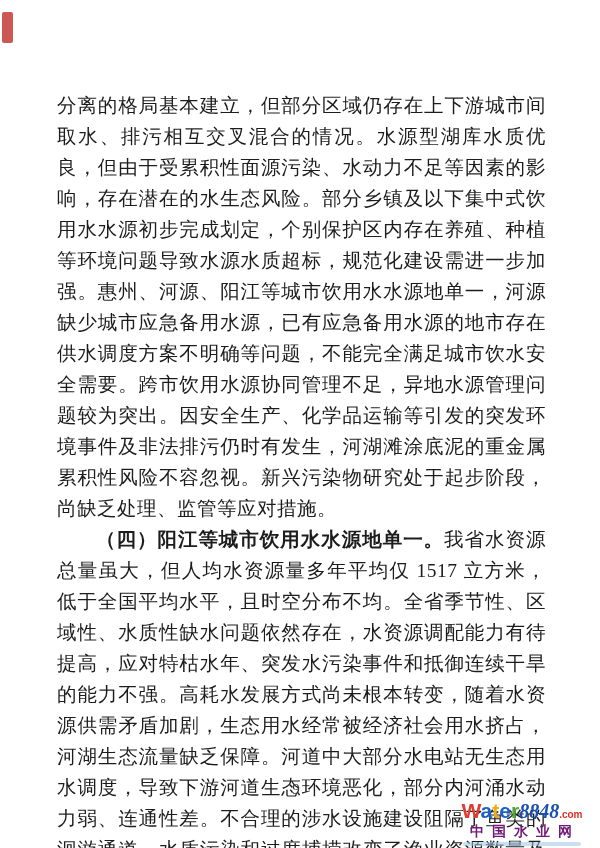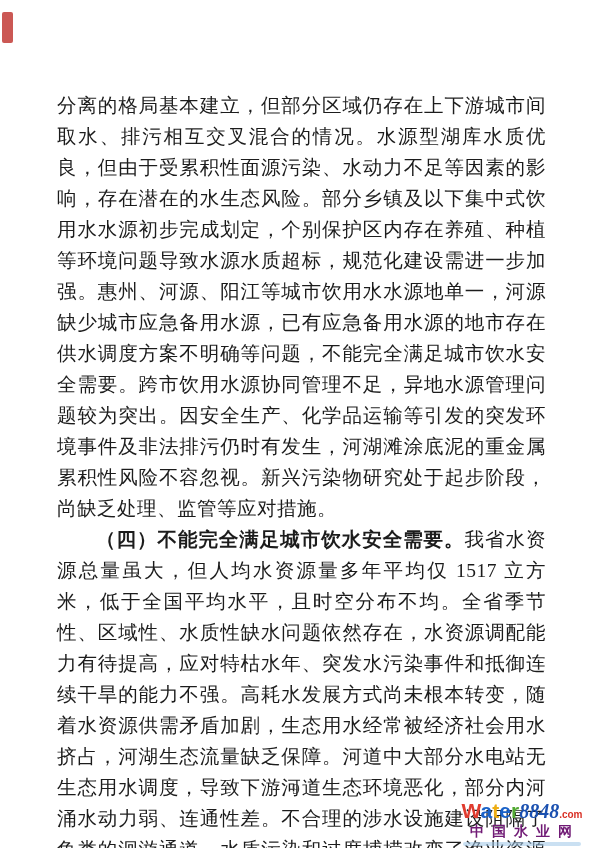--- a/index.html
+++ b/index.html
@@ -103,21 +103,21 @@
 </style>
 </head>
 <body>
 
 <div class="page">
 
   <div class="stamp" style="background: rgb(194, 59, 54);"></div>
 
   <div class="text-block">
     <p class="para">分离的格局基本建立，但部分区域仍存在上下游城市间取水、排污相互交叉混合的情况。水源型湖库水质优良，但由于受累积性面源污染、水动力不足等因素的影响，存在潜在的水生态风险。部分乡镇及以下集中式饮用水水源初步完成划定，个别保护区内存在养殖、种植等环境问题导致水源水质超标，规范化建设需进一步加强。惠州、河源、阳江等城市饮用水水源地单一，河源缺少城市应急备用水源，已有应急备用水源的地市存在供水调度方案不明确等问题，不能完全满足城市饮水安全需要。跨市饮用水源协同管理不足，异地水源管理问题较为突出。因安全生产、化学品运输等引发的突发环境事件及非法排污仍时有发生，河湖滩涂底泥的重金属累积性风险不容忽视。新兴污染物研究处于起步阶段，尚缺乏处理、监管等应对措施。</p>
-    <p class="para indent"><span class="section-heading">（四）不能完全满足城市饮水安全需要。</span><span>我省水资源总量虽大，但人均水资源量多年平均仅 1517 立方米，低于全国平均水平，且时空分布不均。全省季节性、区域性、水质性缺水问题依然存在，水资源调配能力有待提高，应对特枯水年、突发水污染事件和抵御连续干旱的能力不强。高耗水发展方式尚未根本转变，随着水资源供需矛盾加剧，生态用水经常被经济社会用水挤占，河湖生态流量缺乏保障。河道中大部分水电站无生态用水调度，导致下游河道生态环境恶化，部分内河涌水动力弱、连通性差。不合理的涉水设施建设阻隔了鱼类的洄游通道，水质污染和过度捕捞改变了渔业资源数量及组成结构。不合理的开发模式和人类活动造成水源涵养区、</span></p>
+    <p class="para indent"><span class="section-heading">（四）阳江等城市饮用水水源地单一。</span><span>我省水资源总量虽大，但人均水资源量多年平均仅 1517 立方米，低于全国平均水平，且时空分布不均。全省季节性、区域性、水质性缺水问题依然存在，水资源调配能力有待提高，应对特枯水年、突发水污染事件和抵御连续干旱的能力不强。高耗水发展方式尚未根本转变，随着水资源供需矛盾加剧，生态用水经常被经济社会用水挤占，河湖生态流量缺乏保障。河道中大部分水电站无生态用水调度，导致下游河道生态环境恶化，部分内河涌水动力弱、连通性差。不合理的涉水设施建设阻隔了鱼类的洄游通道，水质污染和过度捕捞改变了渔业资源数量及组成结构。不合理的开发模式和人类活动造成水源涵养区、</span></p>
   </div>
 
   <div class="page-number">9</div>
 
   <div class="logo">
     <div class="logo-line1">
       <span class="logo-word" id="logo-word"><span style="color: rgb(224, 60, 47);">W</span><span style="color: rgb(26, 98, 200);">a</span><span style="color: rgb(238, 173, 18);">t</span><span style="color: rgb(26, 98, 200);">e</span><span style="color: rgb(82, 168, 50);">r</span></span><span class="logo-num" style="color: rgb(26, 80, 176);">8848</span><span class="logo-tld" style="color: rgb(217, 48, 37);">.com</span>
     </div>
     <div class="logo-line2" style="color: #701a75;">中国水业网</div>
     <div class="logo-bar" style="background: rgb(158, 198, 232);"></div>

